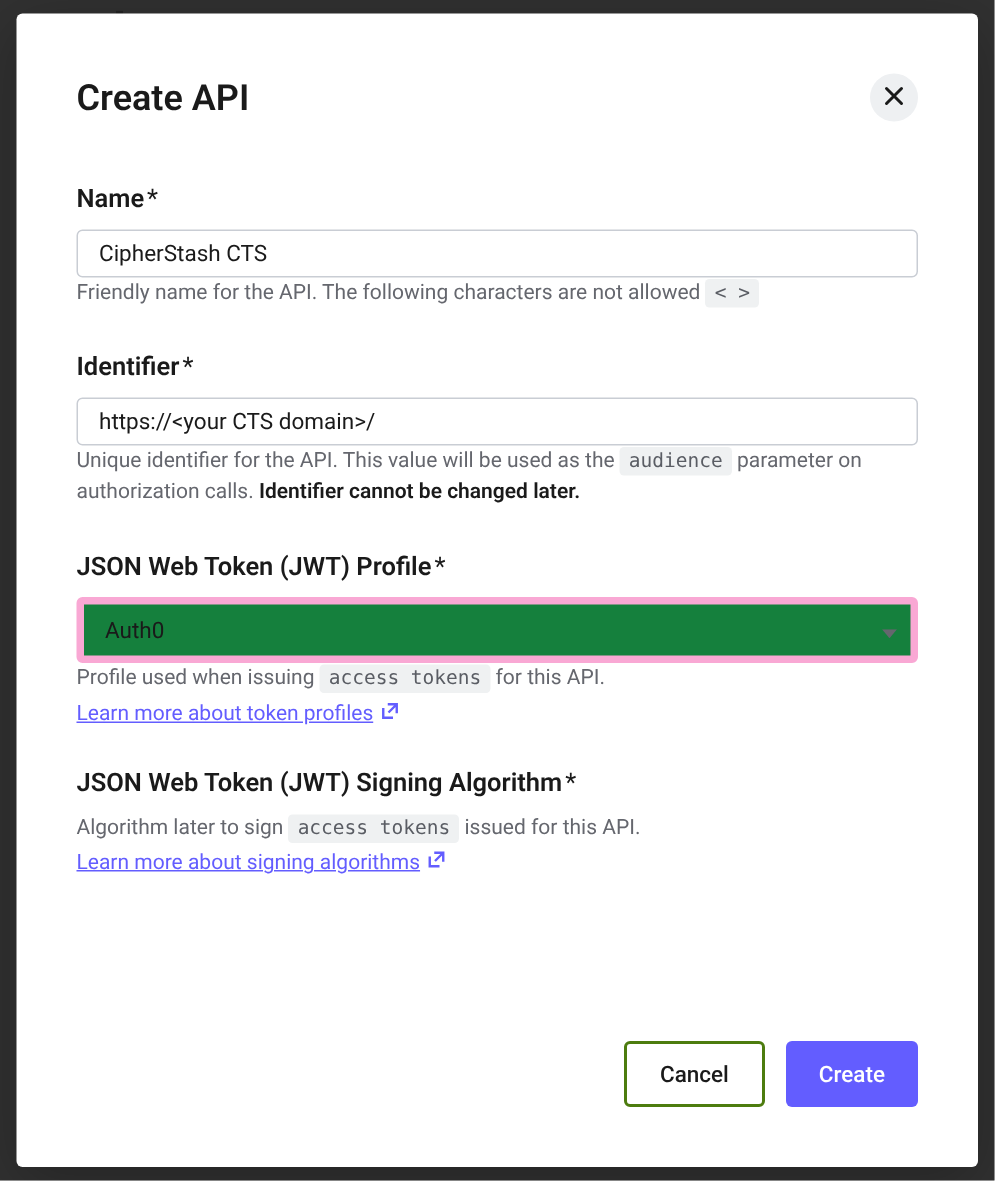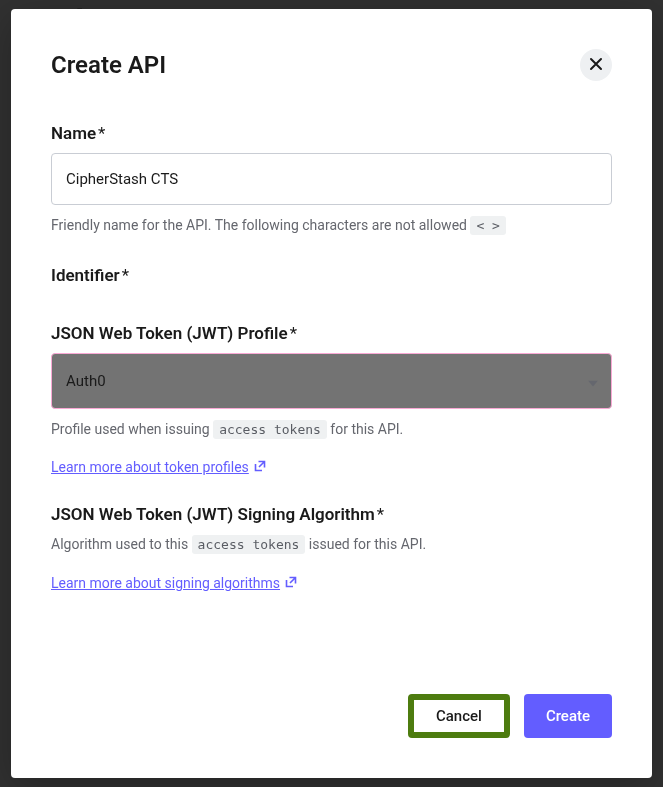--- a/index.html
+++ b/index.html
@@ -71,61 +71,61 @@
     display: block;
     margin-bottom: 10px;
   }
   .req {
     color: #1a1a1a;
     font-weight: 400;
     margin-left: 2px;
   }
   .text-input {
     width: 100%;
-    height: 52px;
+    height: 32px;
     border: 1px solid #c9cdd4;
     border-radius: 4px;
     padding: 0 14px;
     font-size: 15px;
     color: #1a1a1a;
     outline: none;
     font-family: inherit;
   }
   .select-wrap {
     position: relative;
   }
   .select-input {
     width: 100%;
-    height: 56px;
-    border: 1px solid #f9a8d4;
+    height: 44px;
+    border: 5px solid #f9a8d4;
     border-radius: 4px;
     padding: 0 14px;
     font-size: 15px;
     color: #1a1a1a;
     display: flex;
     align-items: center;
     cursor: pointer;
-    background: #737373;
+    background: #15803d;
   }
   .select-caret {
     position: absolute;
     right: 14px;
     top: 50%;
     transform: translateY(-50%);
     pointer-events: none;
   }
   .select-caret svg {
     width: 10px;
     height: 6px;
     fill: #65676e;
   }
   .help-text {
     font-size: 14px;
     color: #65676e;
-    margin-top: 10px;
+    margin-top: 0;
     line-height: 1.55;
   }
   .help-text code {
     background: #eff1f2;
     padding: 2px 6px;
     border-radius: 3px;
     font-family: ui-monospace, Menlo, Consolas, monospace;
     font-size: 13px;
     color: #5a5d64;
   }
@@ -133,21 +133,21 @@
     color: #1a1a1a;
     font-weight: 600;
   }
   .link {
     color: #635dff;
     text-decoration: underline;
     font-size: 14px;
     display: inline-flex;
     align-items: center;
     gap: 5px;
-    margin-top: 19px;
+    margin-top: 4px;
     cursor: pointer;
   }
   .ext-icon svg {
     width: 12px;
     height: 12px;
     stroke: #635dff;
     stroke-width: 1.6;
     fill: none;
   }
   .footer {
@@ -162,21 +162,21 @@
     padding: 0 22px;
     border-radius: 4px;
     font-size: 15px;
     font-weight: 500;
     cursor: pointer;
     border: none;
     font-family: inherit;
   }
   .btn-secondary {
     background: #fff;
-    border: 6px solid #4d7c0f;
+    border: 2px solid #4d7c0f;
     color: #1a1a1a;
   }
   .btn-primary {
     background: #635dff;
     color: #fff;
   }
   
   .bg-hint {
     position:absolute;
     color:#222;
@@ -213,20 +213,27 @@
     <p class="help-text">
       <span>Friendly name for the API. The following characters are not allowed </span>
       <code>&lt; &gt;</code>
     </p>
   </div>
 
   <div class="form-group">
     <label class="form-label">
       <span>Identifier</span><span class="req">*</span>
     </label>
+    <input class="text-input" type="text" value="https://&lt;your CTS domain&gt;/" style="">
+    <p class="help-text">
+      <span>Unique identifier for the API. This value will be used as the </span>
+      <code>audience</code>
+      <span> parameter on authorization calls. </span>
+      <b>Identifier cannot be changed later.</b>
+    </p>
   </div>
 
   <div class="form-group">
     <label class="form-label">
       <span>JSON Web Token (JWT) Profile</span><span class="req">*</span>
     </label>
     <div class="select-wrap">
       <div class="select-input">
         <span>Auth0</span>
       </div>
@@ -249,21 +256,21 @@
           </svg>
       </span>
     </a>
   </div>
 
   <div class="form-group" style="margin-bottom:10px;">
     <label class="form-label">
       <span>JSON Web Token (JWT) Signing Algorithm</span><span class="req">*</span>
     </label>
     <p class="help-text">
-      <span>Algorithm used to this </span>
+      <span>Algorithm later to sign </span>
       <code>access tokens</code>
       <span> issued for this API.</span>
     </p>
     <a class="link">
       <span>Learn more about signing algorithms</span>
       <span class="ext-icon">
         <svg viewBox="0 0 12 12">
             <path d="M4.5 1.5 H10.5 V7.5 M10.5 1.5 L5 7 M8 10.5 H1.5 V4"></path>
           </svg>
       </span>

